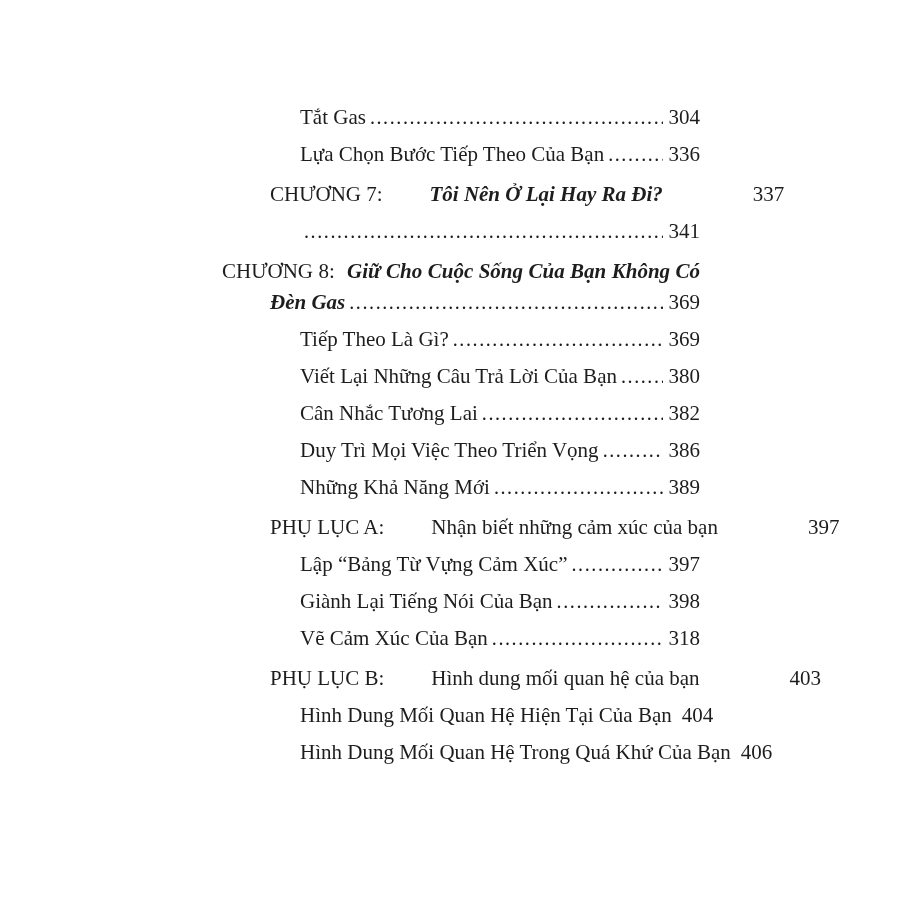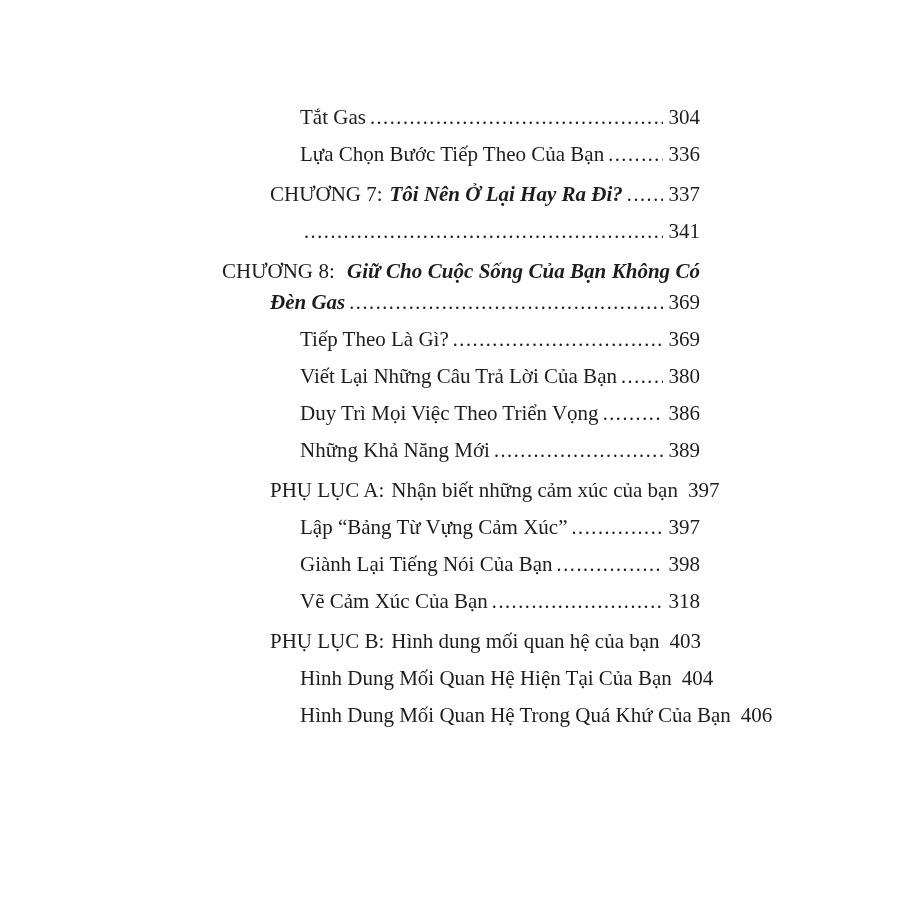--- a/index.html
+++ b/index.html
@@ -24,21 +24,21 @@
     font-size: 21px;
     line-height: 23px;
   }
   .row {
     display: flex;
     align-items: flex-end;
     margin-bottom: 14px;
     margin-left: 48px;
   }
   .sub { padding-left: 30px; }
-  .section { margin-top: 17px; }
+  .section { margin-top: 17px; gap: 40px; }
   .bold { font-weight: bold; font-style: italic; }
   .prefix { margin-right: 0.33em; white-space: nowrap; }
   .label { white-space: nowrap; }
   .dots {
     flex: 1 1 auto;
     min-width: 0;
     overflow: hidden;
     white-space: nowrap;
     margin-left: 4px;
   }
@@ -101,20 +101,25 @@
     <span class="dots"></span>
     <span class="pg">369</span>
   </div>
 
   <div class="row sub">
     <span class="label">Viết Lại Những Câu Trả Lời Của Bạn</span>
     <span class="dots"></span>
     <span class="pg">380</span>
   </div>
 
+  <div class="row sub">
+    <span class="label">Cân Nhắc Tương Lai</span>
+    <span class="dots"></span>
+    <span class="pg">382</span>
+  </div>
 
   <div class="row sub">
     <span class="label">Duy Trì Mọi Việc Theo Triển Vọng</span>
     <span class="dots"></span>
     <span class="pg">386</span>
   </div>
 
   <div class="row sub">
     <span class="label">Những Khả Năng Mới</span>
     <span class="dots"></span>

